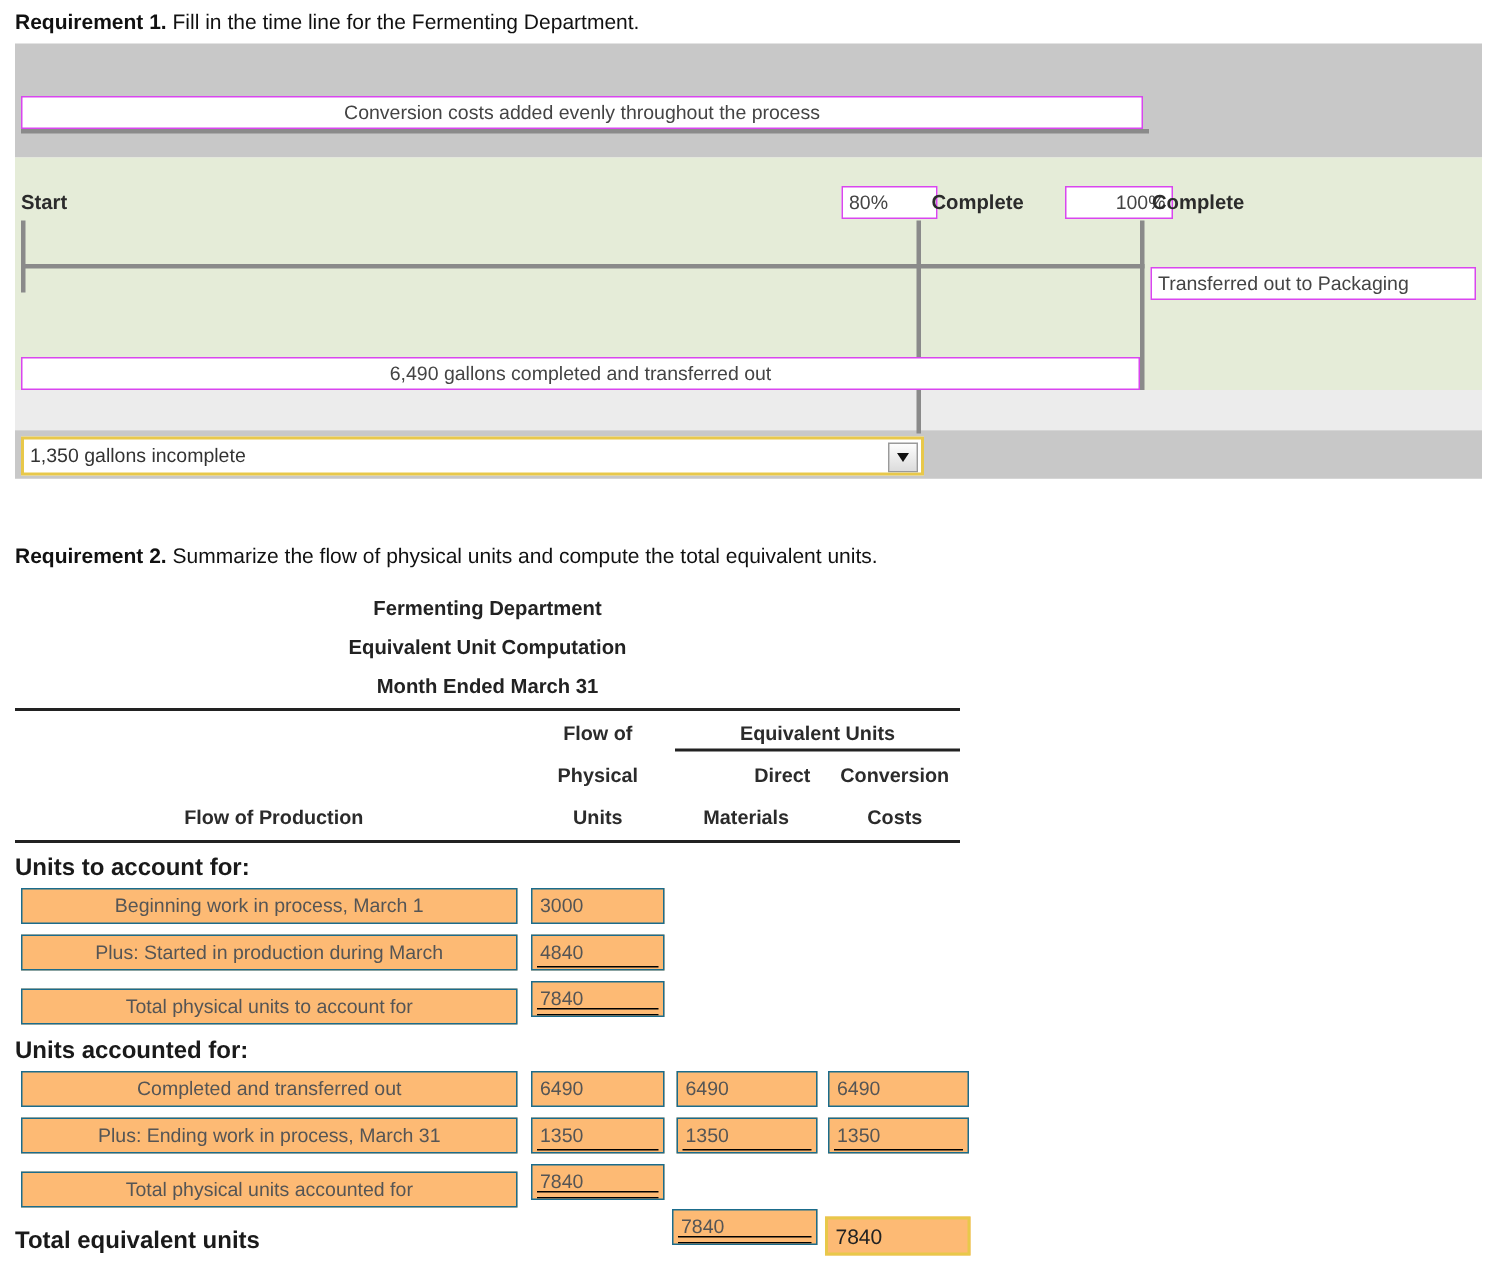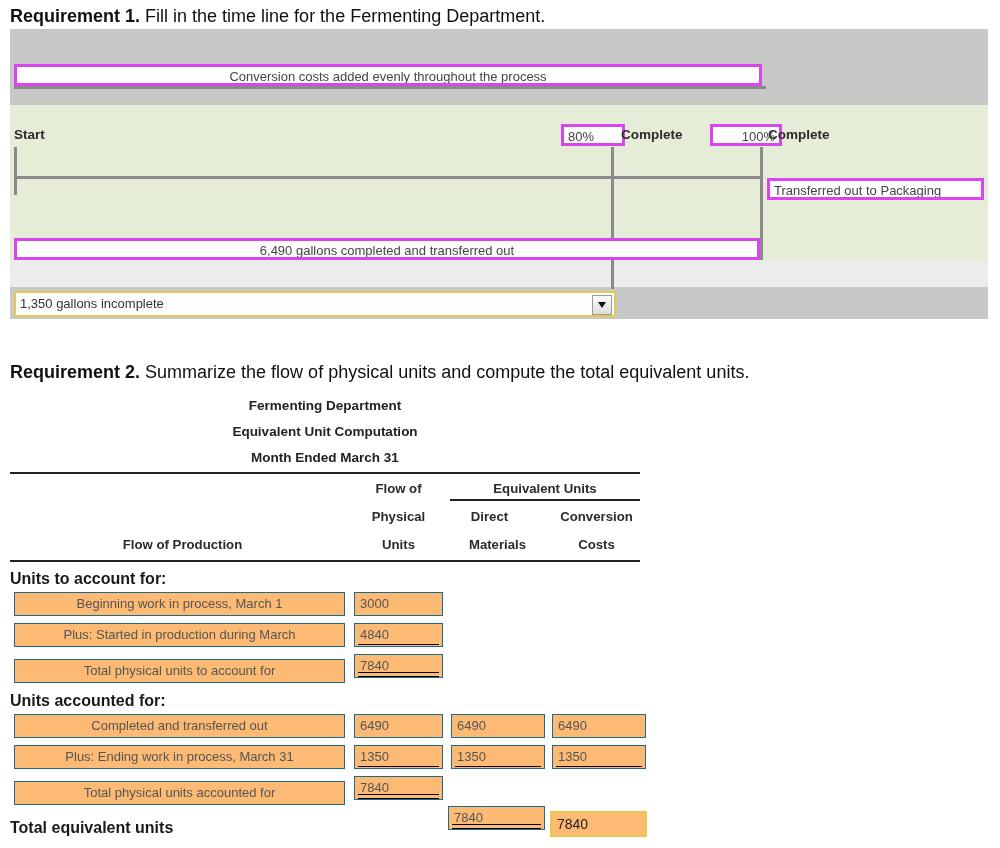--- a/index.html
+++ b/index.html
@@ -14,21 +14,21 @@
     font-size: 13px;
     color: #1a1a1a;
     position: relative;
     overflow: hidden;
   }
 
   
   .req-line {
     position: absolute;
     left: 10px;
-    font-size: 18px;
+    font-size: 14px;
     color: #111111;
     white-space: nowrap;
   }
   .req-line .req-label {
     font-weight: bold;
   }
 
   
   #timeline-panel {
     position: absolute;
@@ -44,21 +44,21 @@
   }
   .band-gray   { background: #c8c8c8; }
   .band-green  { background: #e5ecd8; }
   .band-light  { background: #ececec; }
 
   
   .tbox {
     position: absolute;
     box-sizing: border-box;
     background: #ffffff;
-    border: 3px solid #d946ef;
+    border: 1px solid #d946ef;
     font-family: "Liberation Sans", sans-serif;
     font-size: 13px;
     color: #444444;
     line-height: 20px;
     height: 22px;
     padding: 0 4px;
     white-space: nowrap;
     overflow: hidden;
   }
   .tbox.center { text-align: center; }
@@ -248,21 +248,21 @@
   <div class="tbl-title" style="top:32px;">Equivalent Unit Computation</div>
   <div class="tbl-title" style="top:58px;">Month Ended March 31</div>
 
   <div class="tbl-hrule" style="left:0px; top:80px; width:630px;"></div>
 
   <div class="colhead" style="left:341px; top:89px; width:95px;">Flow of</div>
   <div class="colhead" style="left:440px; top:89px; width:190px;">Equivalent Units</div>
   <div class="tbl-hrule" style="left:440px; top:107px; width:190px;"></div>
 
   <div class="colhead" style="left:341px; top:117px; width:95px;">Physical</div>
-  <div class="colhead" style="left:432px; top:117px; width:95px;">Direct</div>
+  <div class="colhead" style="left:464px; top:117px; width:95px;">Direct</div>
   <div class="colhead" style="left:539px; top:117px; width:95px;">Conversion</div>
 
   <div class="colhead" style="left:0px;   top:145px; width:345px;">Flow of Production</div>
   <div class="colhead" style="left:341px; top:145px; width:95px;">Units</div>
   <div class="colhead" style="left:440px; top:145px; width:95px;">Materials</div>
   <div class="colhead" style="left:539px; top:145px; width:95px;">Costs</div>
 
   <div class="tbl-hrule" style="left:0px; top:168px; width:630px;"></div>
 
   <div class="sect-head" style="left:0px; top:178px;">Units to account for:</div>

